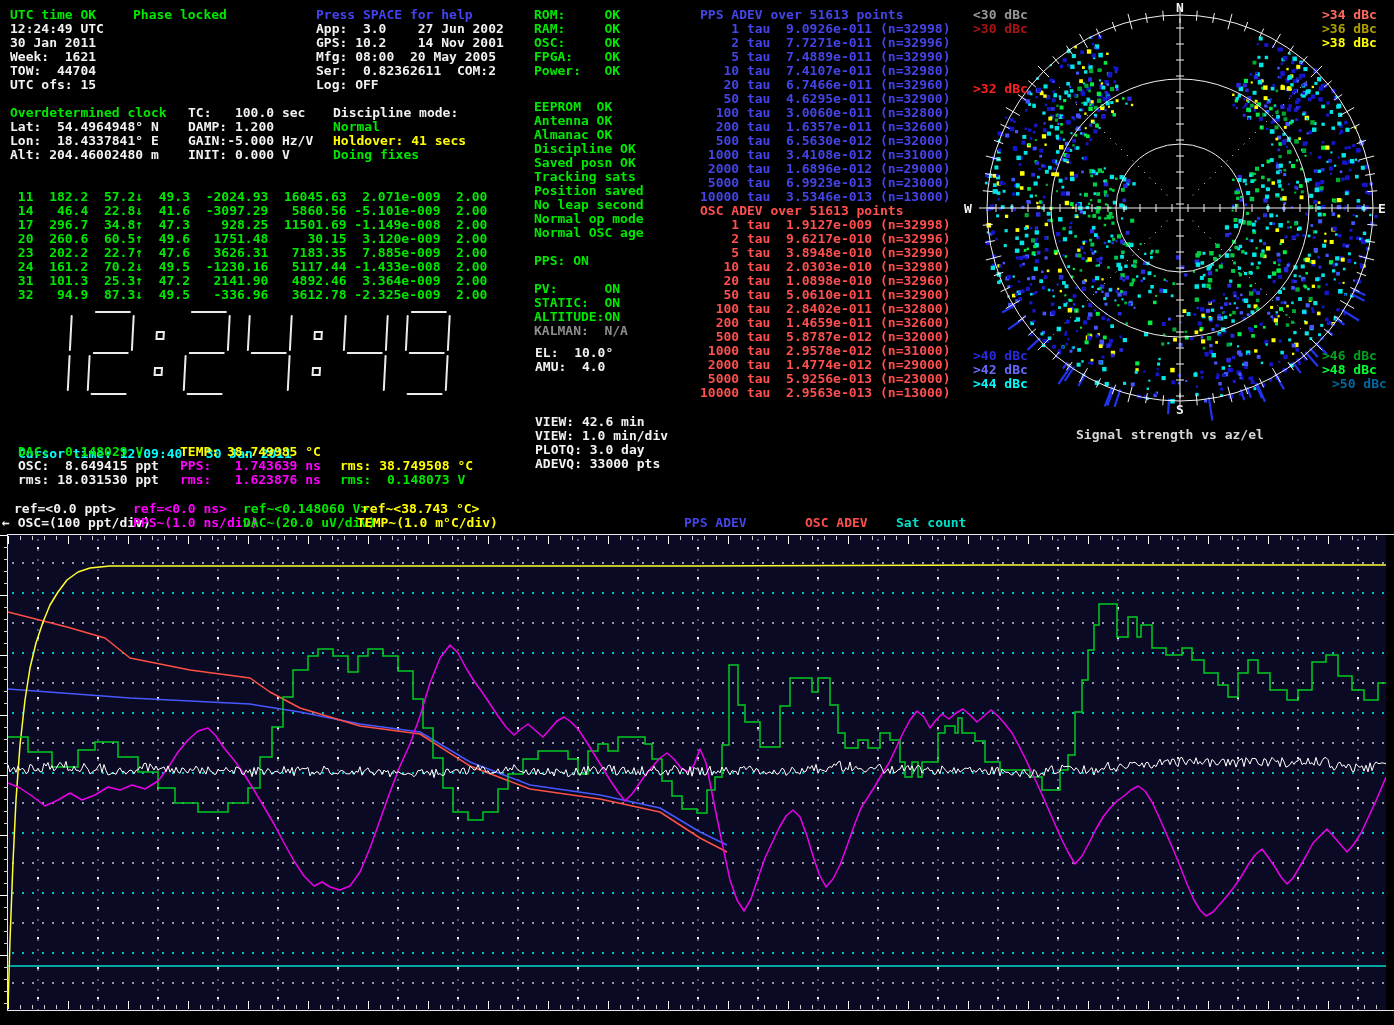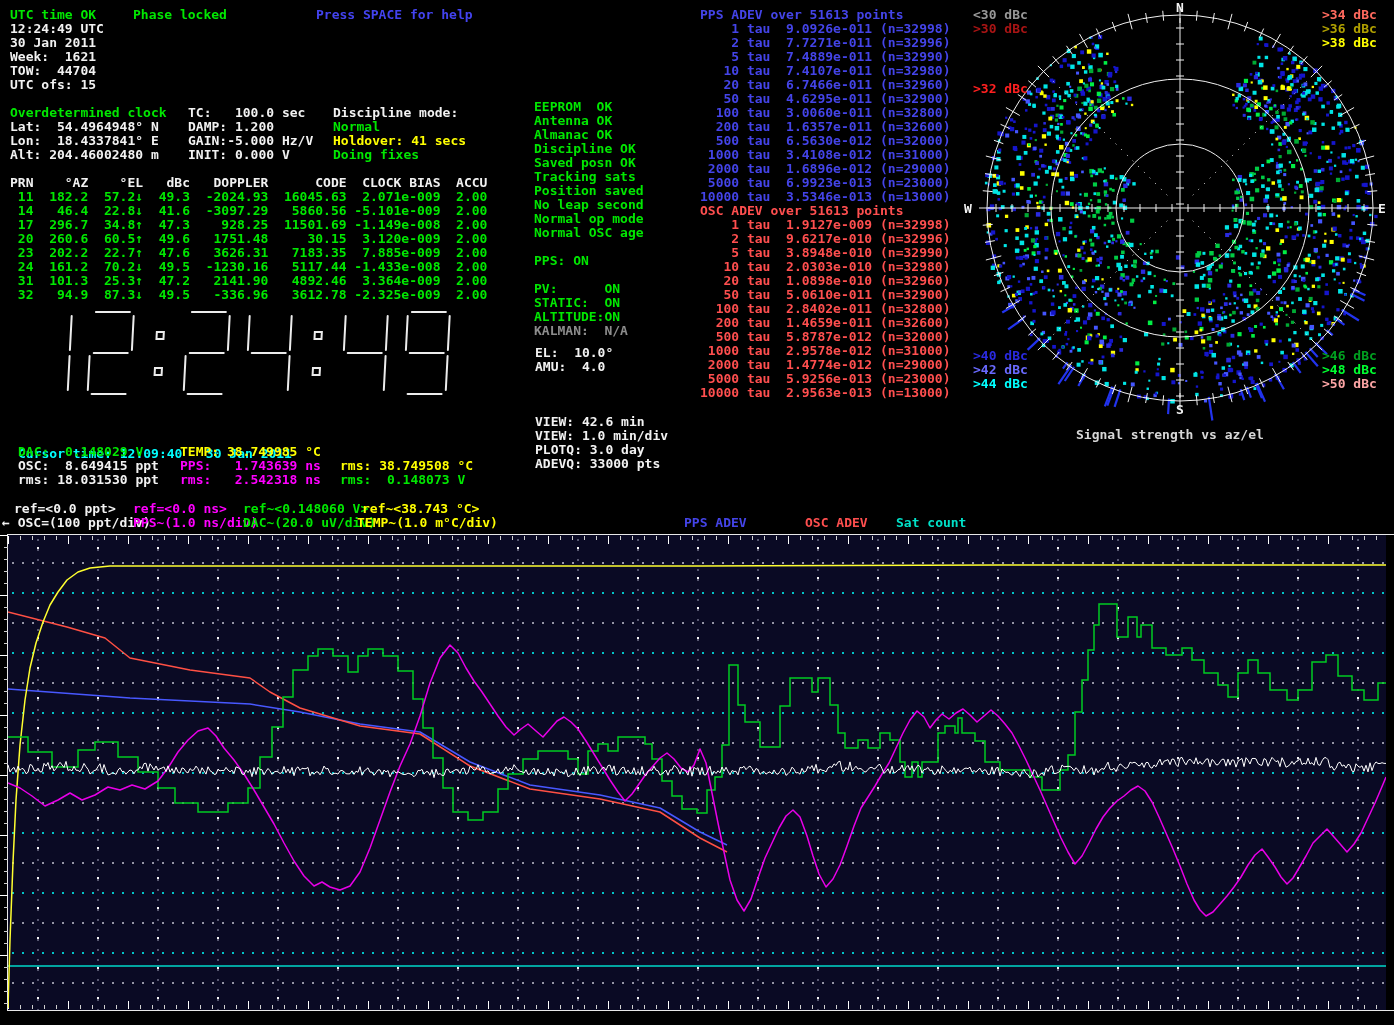--- a/index.html
+++ b/index.html
@@ -35,31 +35,32 @@
 <body>
 
 <div id="screen">
 
   <div class="t green" style="left:10px;top:8px">UTC time OK</div>
   <div class="t white" style="left:10px;top:22px"><div>12:24:49 UTC</div><div>30 Jan 2011</div><div>Week:  1621</div><div>TOW:  44704</div><div>UTC ofs: 15</div></div>
 
   <div class="t green" style="left:133px;top:8px">Phase locked</div>
 
   <div class="t blue" style="left:316px;top:8px">Press SPACE for help</div>
+  <div class="t white" style="left:316px;top:22px"><div>App:  3.0    27 Jun 2002</div><div>GPS: 10.2    14 Nov 2001</div><div>Mfg: 08:00  20 May 2005</div><div>Ser:  0.82362611  COM:2</div><div>Log: OFF</div></div>
 
+  <div class="t green" style="left:534px;top:8px"><div>ROM:     OK</div><div>RAM:     OK</div><div>OSC:     OK</div><div>FPGA:    OK</div><div>Power:   OK</div></div>
 
   <div class="t green" style="left:10px;top:106px">Overdetermined clock</div>
   <div class="t white" style="left:10px;top:120px"><div>Lat:  54.4964948° N</div><div>Lon:  18.4337841° E</div><div>Alt: 204.46002480 m</div></div>
 
   <div class="t white" style="left:188px;top:106px"><div>TC:   100.0 sec</div><div>DAMP: 1.200</div><div>GAIN:-5.000 Hz/V</div><div>INIT: 0.000 V</div></div>
 
   <div class="t white" style="left:333px;top:106px">Discipline mode:</div>
   <div class="t" style="left:333px;top:120px"><div style="color: rgb(0, 232, 0);">Normal</div><div style="color: rgb(255, 255, 0);">Holdover: 41 secs</div><div style="color: rgb(0, 232, 0);">Doing fixes</div></div>
 
-  <div class="t white" style="left:10px;top:176px" id="sat-header">PRN    °AZ    °EL   dBc   DOPPLER      CODE  CLOCK BIAS  ACCU</div>
   <div class="t green" style="left:10px;top:190px"><div> 11  182.2  57.2↓  49.3  -2024.93  16045.63  2.071e-009  2.00</div><div> 14   46.4  22.8↓  41.6  -3097.29   5860.56 -5.101e-009  2.00</div><div> 17  296.7  34.8↑  47.3    928.25  11501.69 -1.149e-008  2.00</div><div> 20  260.6  60.5↑  49.6   1751.48     30.15  3.120e-009  2.00</div><div> 23  202.2  22.7↑  47.6   3626.31   7183.35  7.885e-009  2.00</div><div> 24  161.2  70.2↓  49.5  -1230.16   5117.44 -1.433e-008  2.00</div><div> 31  101.3  25.3↑  47.2   2141.90   4892.46  3.364e-009  2.00</div><div> 32   94.9  87.3↓  49.5   -336.96   3612.78 -2.325e-009  2.00</div></div>
 
   <div class="t green" style="left:534px;top:100px"><div>EEPROM  OK</div><div>Antenna OK</div><div>Almanac OK</div><div>Discipline OK</div><div>Saved posn OK</div><div>Tracking sats</div><div>Position saved</div><div>No leap second</div><div>Normal op mode</div><div>Normal OSC age</div></div>
   <div class="t green" style="left:534px;top:254px">PPS: ON</div>
   <div class="t green" style="left:534px;top:282px"><div>PV:      ON</div><div>STATIC:  ON</div><div>ALTITUDE:ON</div><div style="color: rgb(140, 140, 140);">KALMAN:  N/A</div></div>
   <div class="t white" style="left:535px;top:346px">EL:  10.0°</div>
   <div class="t white" style="left:535px;top:360px">AMU:  4.0</div>
   <div class="t white" style="left:535px;top:415px"><div>VIEW: 42.6 min</div><div>VIEW: 1.0 min/div</div><div>PLOTQ: 3.0 day</div><div>ADEVQ: 33000 pts</div></div>
 
   <div class="t adevblue" style="left:700px;top:8px">PPS ADEV over 51613 points</div>
@@ -1856,30 +1857,30 @@
         <text x="218" y="414">S</text>
         <text x="6" y="213">W</text>
         <text x="420" y="213">E</text>
       </g>
     </svg>
   <div class="t ltgray" style="left:1076px;top:428px">Signal strength vs az/el</div>
 
   <div class="t" style="left:973px;top:8px"><div style="color: rgb(152, 152, 152);">&lt;30 dBc</div><div style="color: rgb(168, 20, 20);">&gt;30 dBc</div><div style="color: rgb(255, 32, 32); margin-top: 46px;">&gt;32 dBc</div></div>
   <div class="t" style="left:1322px;top:8px"><div style="color: rgb(255, 106, 94);">&gt;34 dBc</div><div style="color: rgb(176, 160, 0);">&gt;36 dBc</div><div style="color: rgb(255, 255, 0);">&gt;38 dBc</div></div>
   <div class="t" style="left:973px;top:349px"><div style="color: rgb(42, 42, 224);">&gt;40 dBc</div><div style="color: rgb(106, 106, 255);">&gt;42 dBc</div><div style="color: rgb(0, 255, 255);">&gt;44 dBc</div></div>
-  <div class="t" style="left:1322px;top:349px"><div style="color: rgb(0, 160, 32);">&gt;46 dBc</div><div style="color: rgb(0, 255, 48);">&gt;48 dBc</div><div style="color: #fca5a5;">&gt;50 dBc</div></div>
+  <div class="t" style="left:1322px;top:349px"><div style="color: rgb(0, 160, 32);">&gt;46 dBc</div><div style="color: rgb(0, 255, 48);">&gt;48 dBc</div><div style="color: #0369a1; margin-left: 10px;">&gt;50 dBc</div></div>
 
   <div class="t cyan" style="left:18px;top:431px">Cursor time: 12:09:40   30 Jan 2011</div>
   <div class="t green" style="left:18px;top:445px">DAC:  0.148029 V</div>
   <div class="t yellow" style="left:180px;top:445px">TEMP: 38.749985 °C</div>
   <div class="t white" style="left:18px;top:459px">OSC:  8.649415 ppt</div>
   <div class="t magenta" style="left:180px;top:459px">PPS:   1.743639 ns</div>
   <div class="t yellow" style="left:340px;top:459px">rms: 38.749508 °C</div>
   <div class="t white" style="left:18px;top:473px">rms: 18.031530 ppt</div>
-  <div class="t magenta" style="left:180px;top:473px">rms:   2.542318 ns</div>
+  <div class="t magenta" style="left:180px;top:473px">rms:   1.623876 ns</div>
   <div class="t green" style="left:340px;top:473px">rms:  0.148073 V</div>
 
   <div class="t white" style="left:14px;top:502px">ref=&lt;0.0 ppt&gt;</div>
   <div class="t white" style="left:2px;top:516px">← OSC=(100 ppt/div)</div>
   <div class="t magenta" style="left:133px;top:502px">ref=&lt;0.0 ns&gt;</div>
   <div class="t magenta" style="left:133px;top:516px">PPS~(1.0 ns/div)</div>
   <div class="t green" style="left:243px;top:502px">ref~&lt;0.148060 V&gt;</div>
   <div class="t green" style="left:243px;top:516px">DAC~(20.0 uV/div)</div>
   <div class="t yellow" style="left:362px;top:502px">ref~&lt;38.743 °C&gt;</div>
   <div class="t yellow" style="left:357px;top:516px">TEMP~(1.0 m°C/div)</div>

